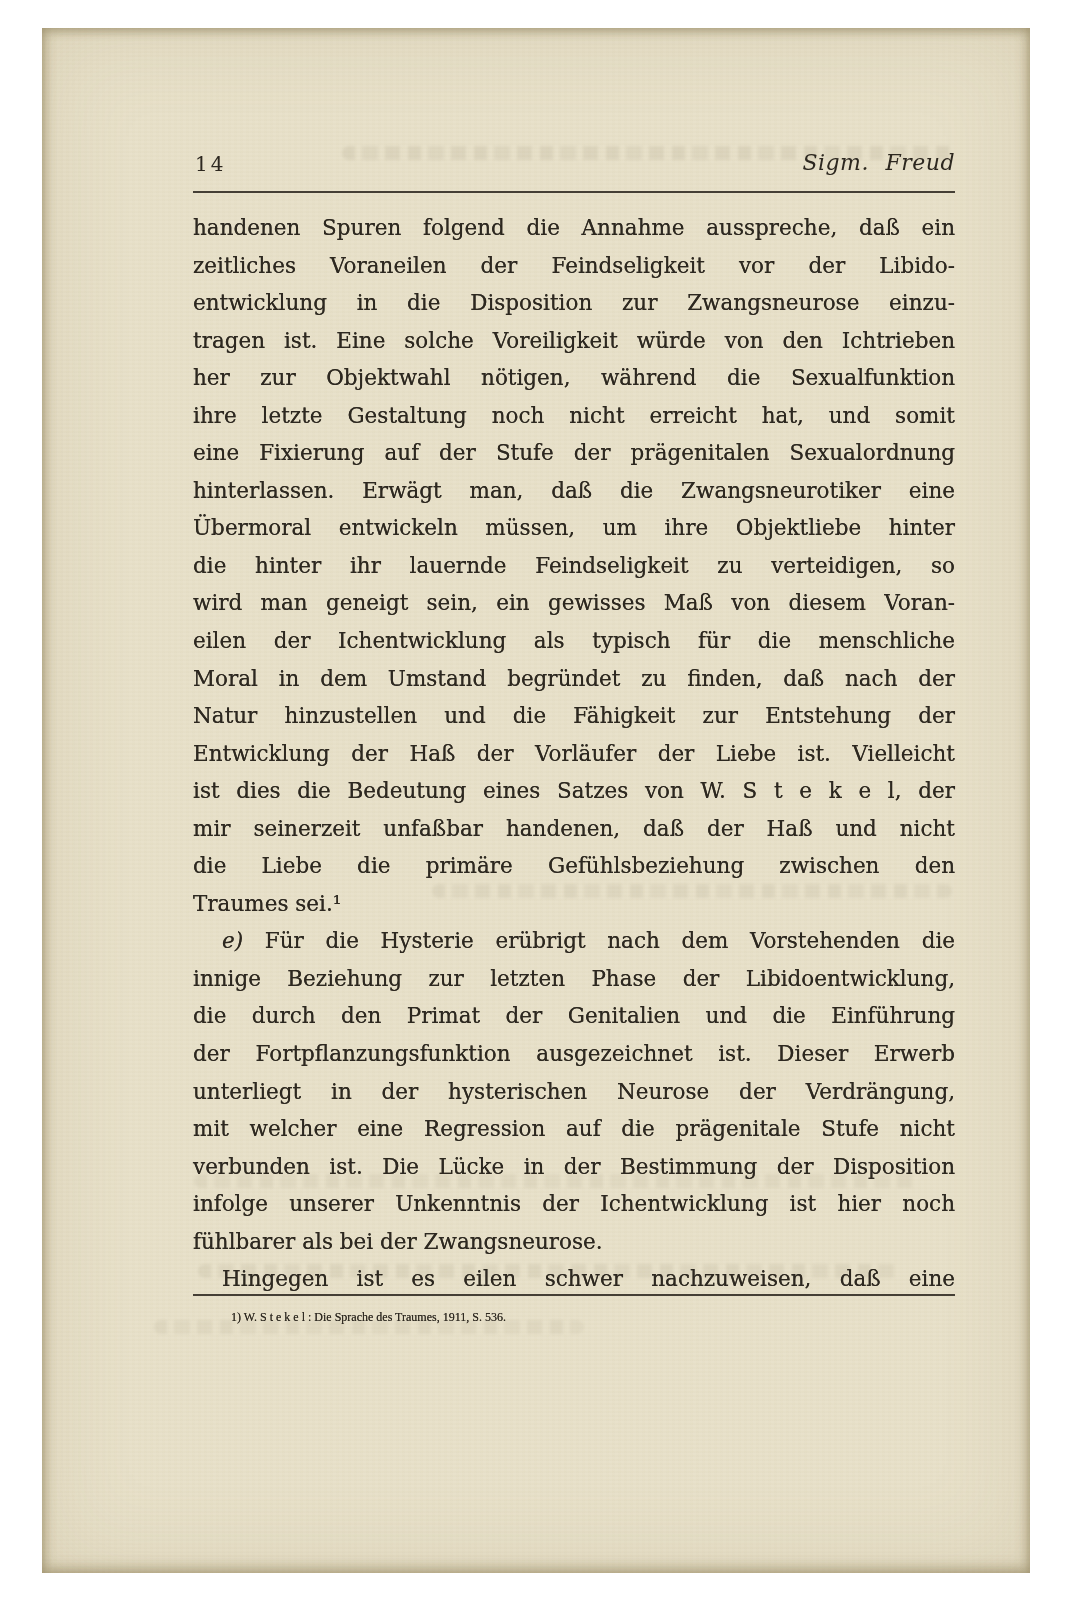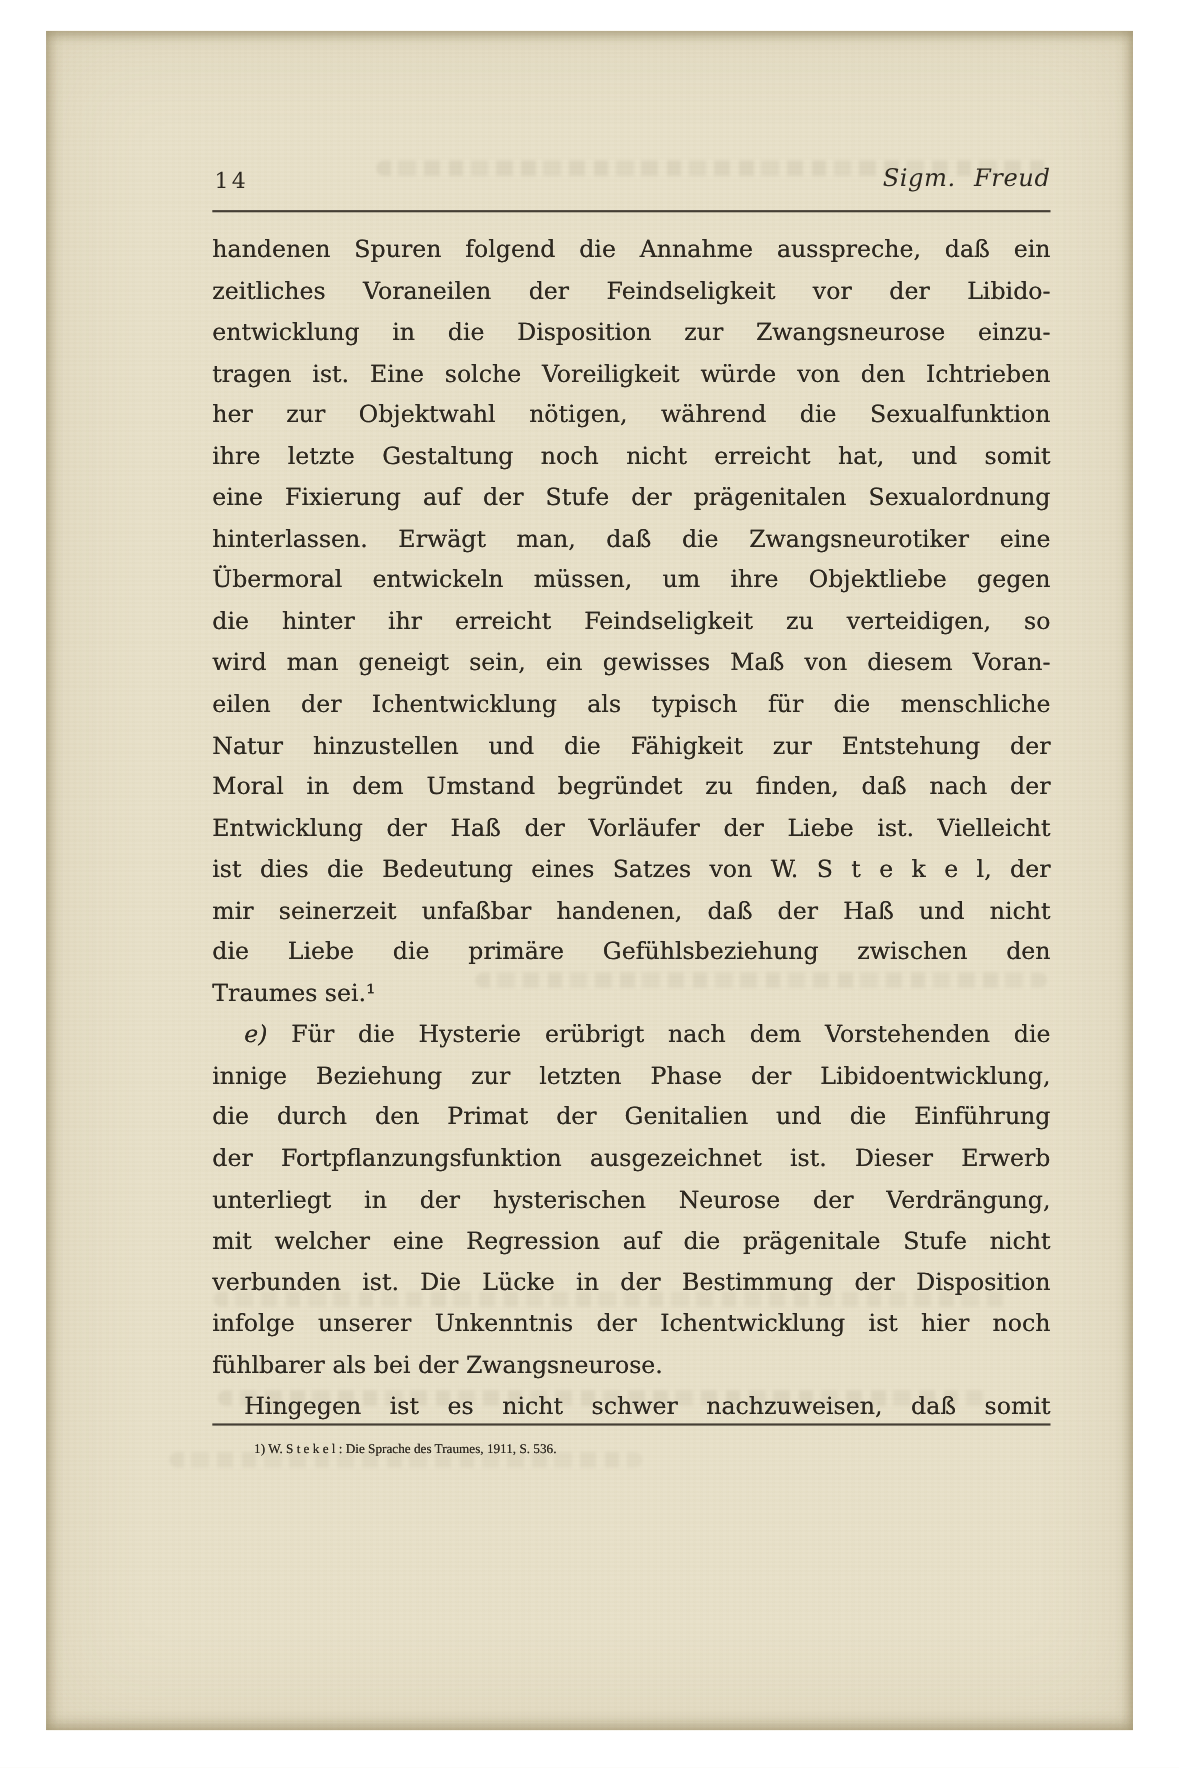--- a/index.html
+++ b/index.html
@@ -142,40 +142,40 @@
 
     <div class="body-text">
         <div class="line">handenen Spuren folgend die Annahme ausspreche, daß ein</div>
         <div class="line">zeitliches Voraneilen der Feindseligkeit vor der Libido-</div>
         <div class="line">entwicklung in die Disposition zur Zwangsneurose einzu-</div>
         <div class="line">tragen ist. Eine solche Voreiligkeit würde von den Ichtrieben</div>
         <div class="line">her zur Objektwahl nötigen, während die Sexualfunktion</div>
         <div class="line">ihre letzte Gestaltung noch nicht erreicht hat, und somit</div>
         <div class="line">eine Fixierung auf der Stufe der prägenitalen Sexualordnung</div>
         <div class="line">hinterlassen. Erwägt man, daß die Zwangsneurotiker eine</div>
-        <div class="line">Übermoral entwickeln müssen, um ihre Objektliebe gegen</div>
-        <div class="line">die hinter ihr erreicht Feindseligkeit zu verteidigen, so</div>
+        <div class="line">Übermoral entwickeln müssen, um ihre Objektliebe hinter</div>
+        <div class="line">die hinter ihr lauernde Feindseligkeit zu verteidigen, so</div>
         <div class="line">wird man geneigt sein, ein gewisses Maß von diesem Voran-</div>
         <div class="line">eilen der Ichentwicklung als typisch für die menschliche</div>
+        <div class="line">Moral in dem Umstand begründet zu finden, daß nach der</div>
         <div class="line">Natur hinzustellen und die Fähigkeit zur Entstehung der</div>
-        <div class="line">Moral in dem Umstand begründet zu finden, daß nach der</div>
         <div class="line">Entwicklung der Haß der Vorläufer der Liebe ist. Vielleicht</div>
         <div class="line">ist dies die Bedeutung eines Satzes von W. S t e k e l, der</div>
         <div class="line">mir seinerzeit unfaßbar handenen, daß der Haß und nicht</div>
         <div class="line">die Liebe die primäre Gefühlsbeziehung zwischen den</div>
         <div class="line last">Traumes sei.¹</div>
         <div class="line indent"><i>e)</i> Für die Hysterie erübrigt nach dem Vorstehenden die</div>
         <div class="line">innige Beziehung zur letzten Phase der Libidoentwicklung,</div>
         <div class="line">die durch den Primat der Genitalien und die Einführung</div>
         <div class="line">der Fortpflanzungsfunktion ausgezeichnet ist. Dieser Erwerb</div>
         <div class="line">unterliegt in der hysterischen Neurose der Verdrängung,</div>
         <div class="line">mit welcher eine Regression auf die prägenitale Stufe nicht</div>
         <div class="line">verbunden ist. Die Lücke in der Bestimmung der Disposition</div>
         <div class="line">infolge unserer Unkenntnis der Ichentwicklung ist hier noch</div>
         <div class="line last">fühlbarer als bei der Zwangsneurose.</div>
-        <div class="line indent">Hingegen ist es nicht schwer nachzuweisen, daß somit</div>
+        <div class="line indent">Hingegen ist es eilen schwer nachzuweisen, daß eine</div>
       </div>
 
     <div class="footnote-rule"></div>
     <div class="footnote">1) W. S t e k e l : Die Sprache des Traumes, 1911, S. 536.</div>
 
   </div>
 </div>
 
 </body></html>

